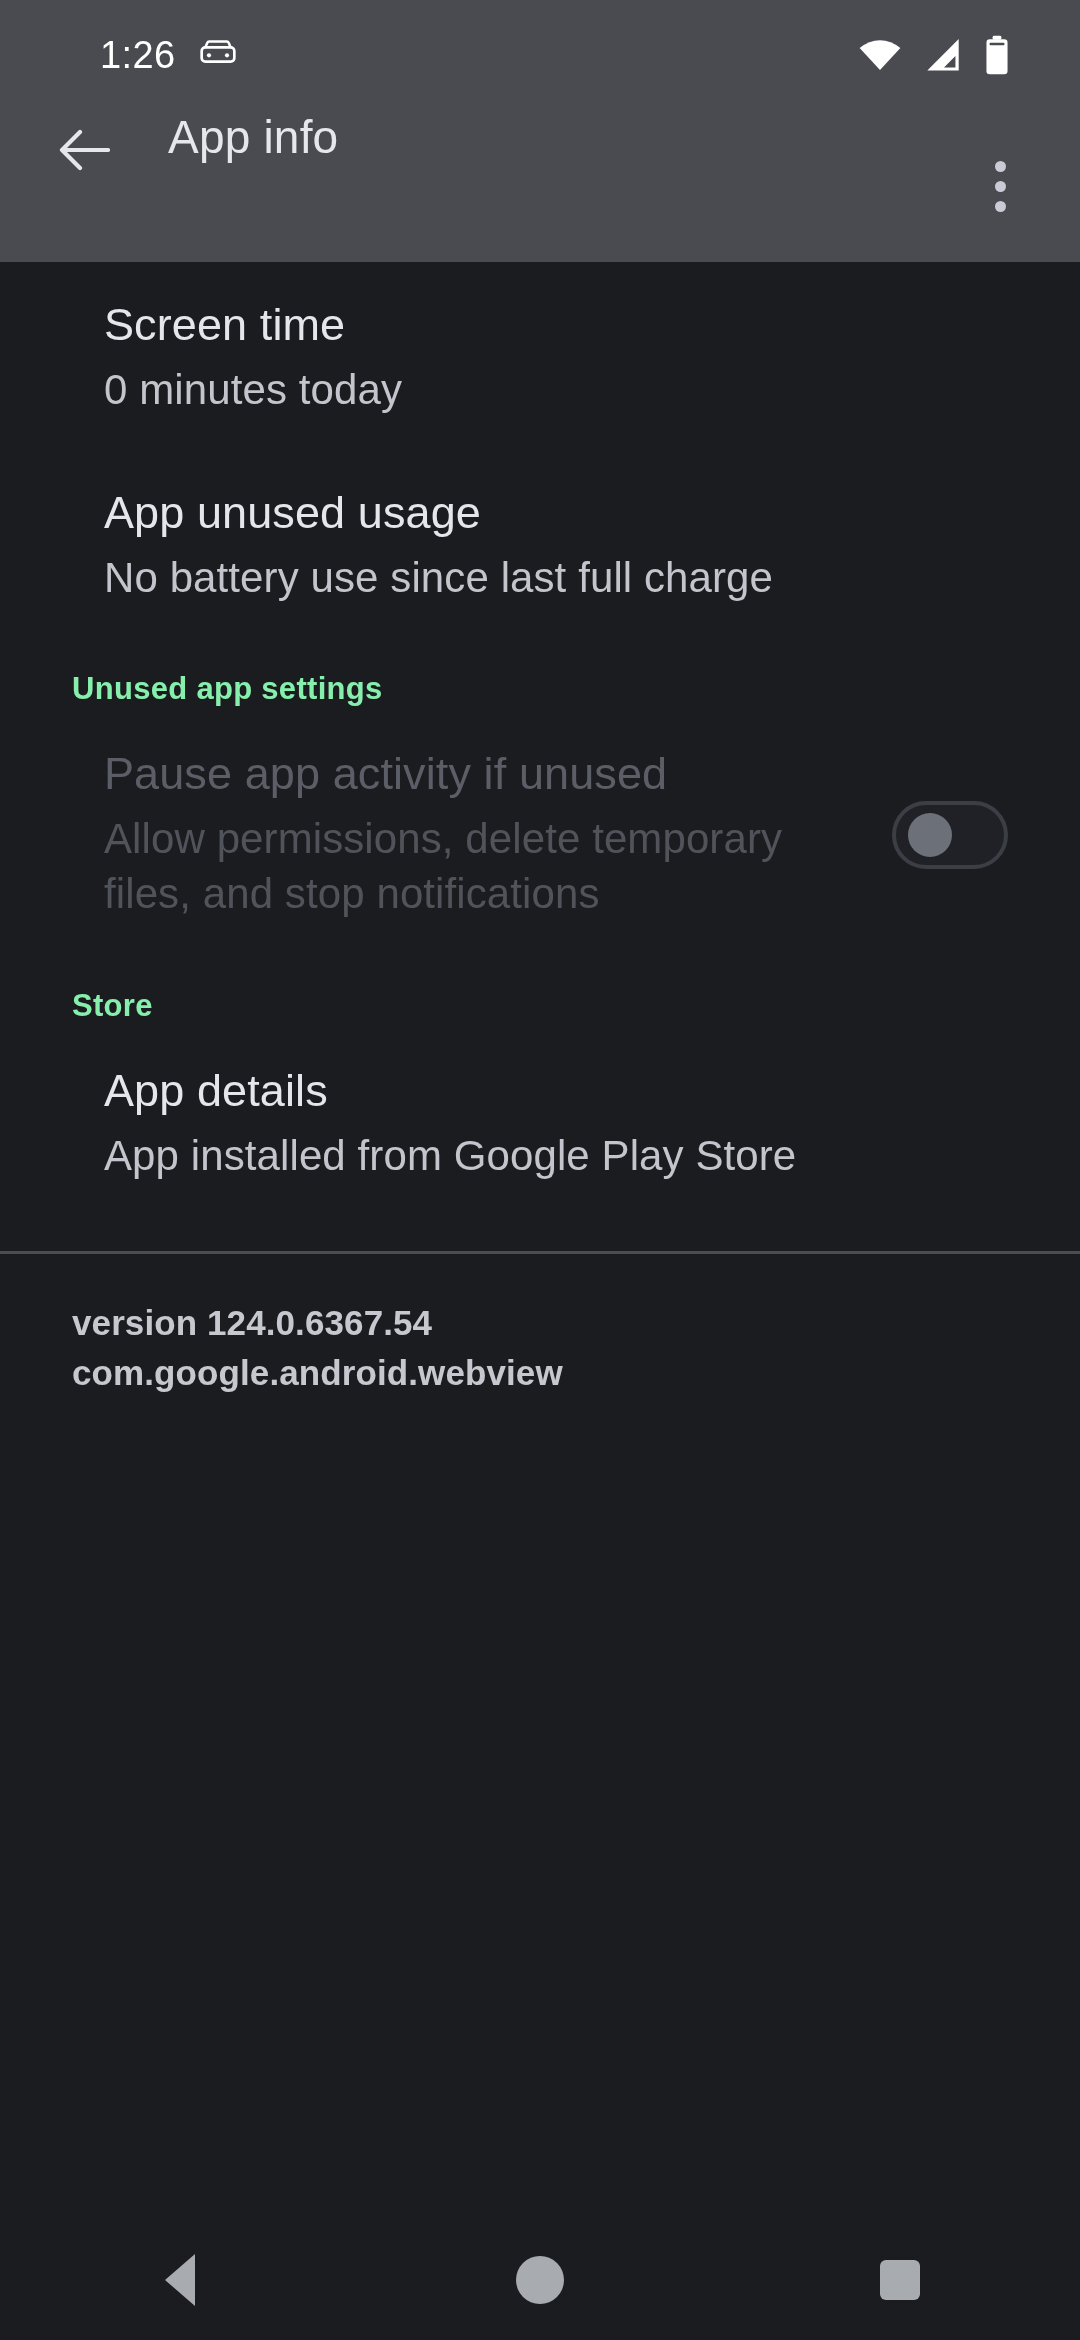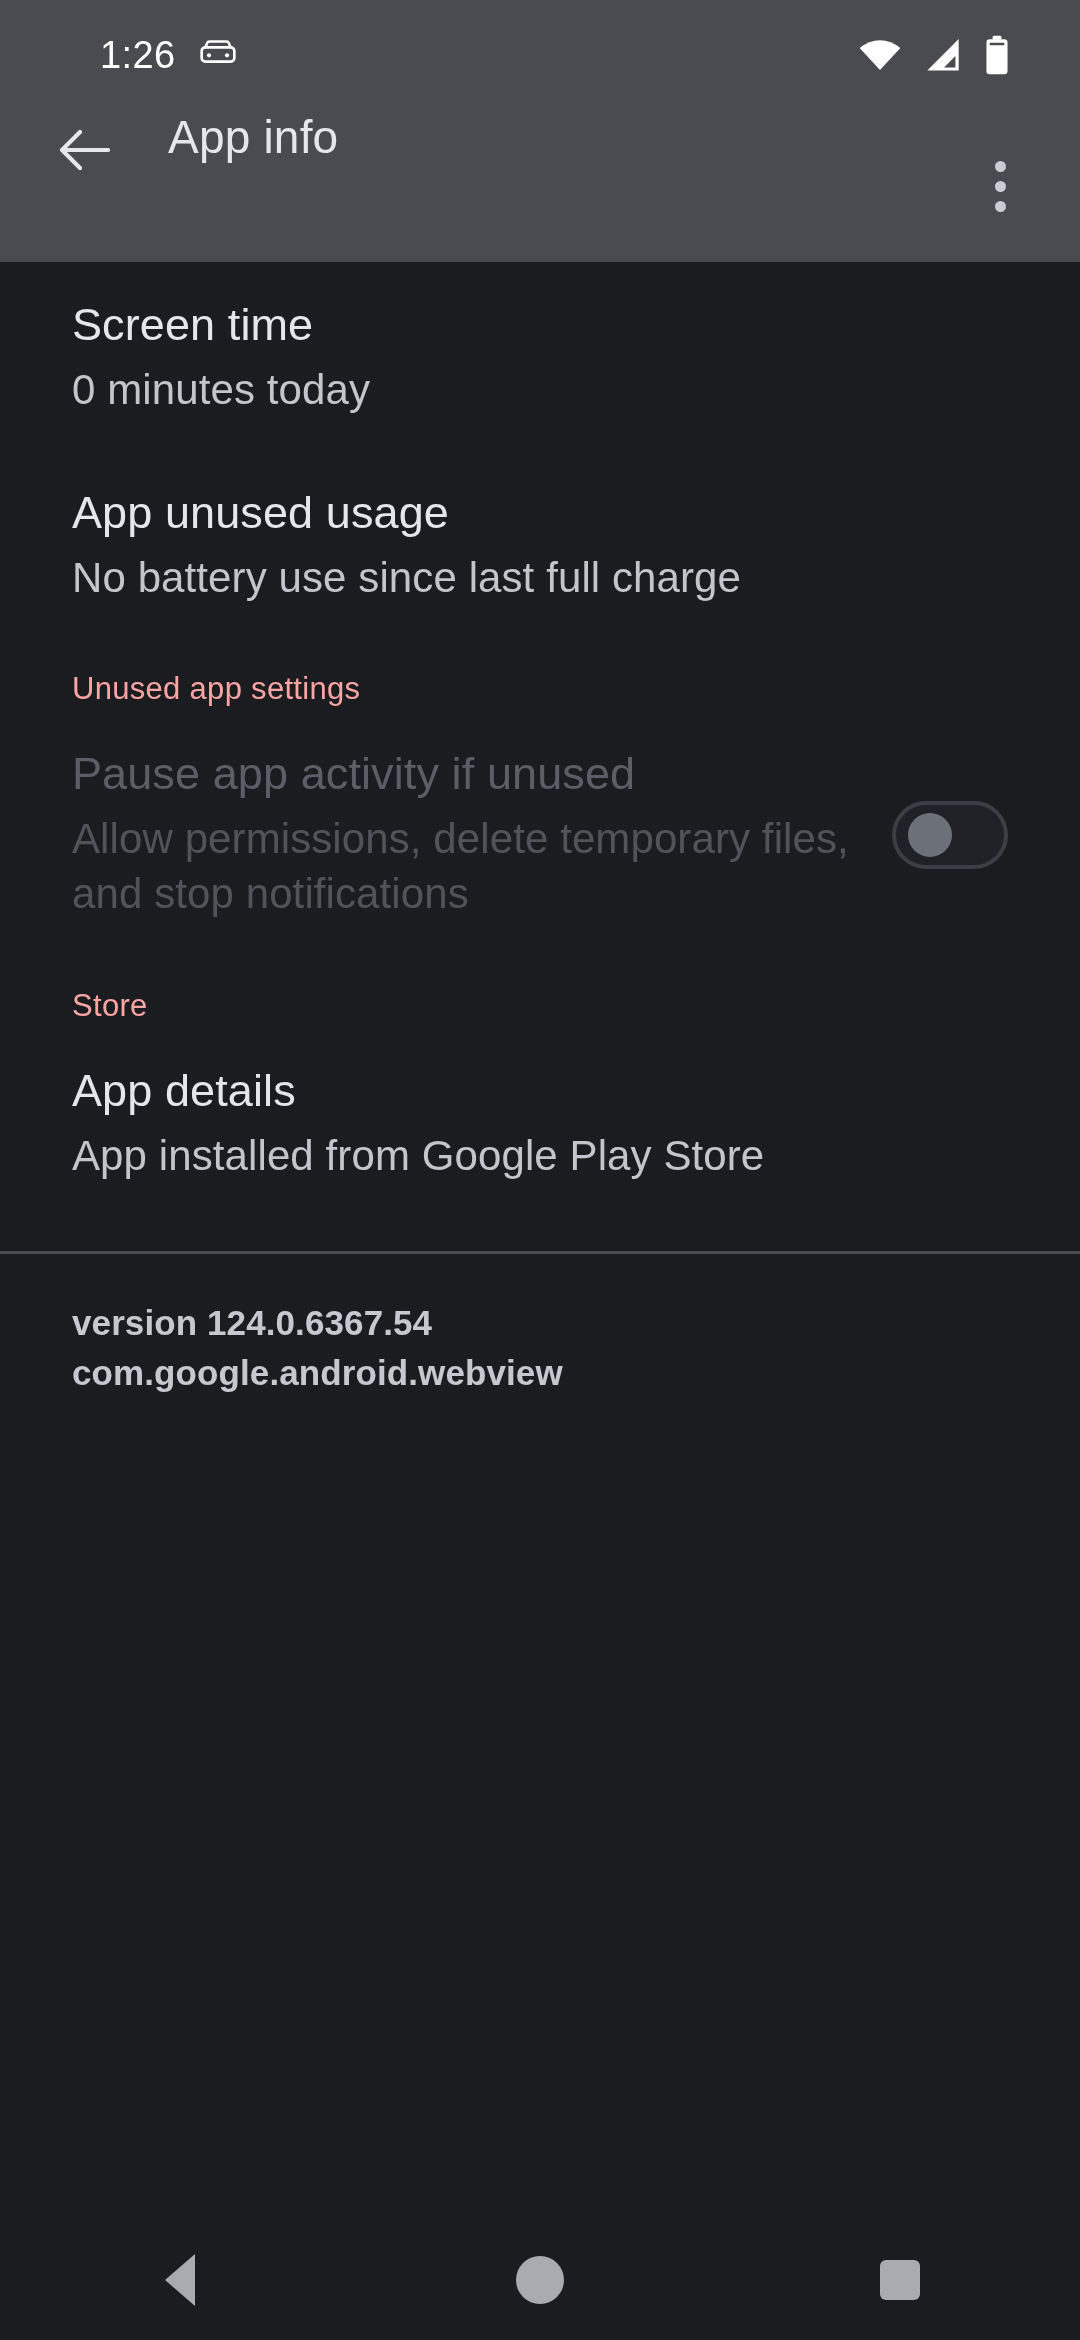--- a/index.html
+++ b/index.html
@@ -49,38 +49,38 @@
   }
   .overflow-btn i{ width:11px; height:11px; border-radius:50%; background:#c9cbd6; display:block; }
 
   
   .content{
     position:absolute; left:0; top:262px; width:1080px; bottom:0;
     background:#1b1c20;
   }
 
   .pref{
-    padding:36px 72px 32px 72px;
+    padding:36px 72px 32px 104px;
     position:relative;
     display:flex; align-items:center; justify-content:space-between;
     gap:30px;
   }
   .pref-texts{ flex:1 1 auto; min-width:0; }
   .pref-title{
     color:#e5e6eb; font-size:45px; line-height:1.18; letter-spacing:.1px;
   }
   .pref-sum{
     color:#c3c5cc; font-size:42px; line-height:1.3; margin-top:12px; letter-spacing:.1px;
   }
 
   .pref.disabled .pref-title{ color:#5b5e66; }
   .pref.disabled .pref-sum{ color:#505359; }
 
   .section-head{
-    color:#fca5a5; font-size:31px; font-weight:normal;
+    color:#86efac; font-size:31px; font-weight:bold;
     padding:34px 72px 4px 72px; letter-spacing:.3px;
   }
 
   
   .switch{
     flex:0 0 auto;
     width:116px; height:68px; border-radius:34px;
     background:#1f2126; border:4px solid #3b3e45;
     position:relative; cursor:pointer;
   }

